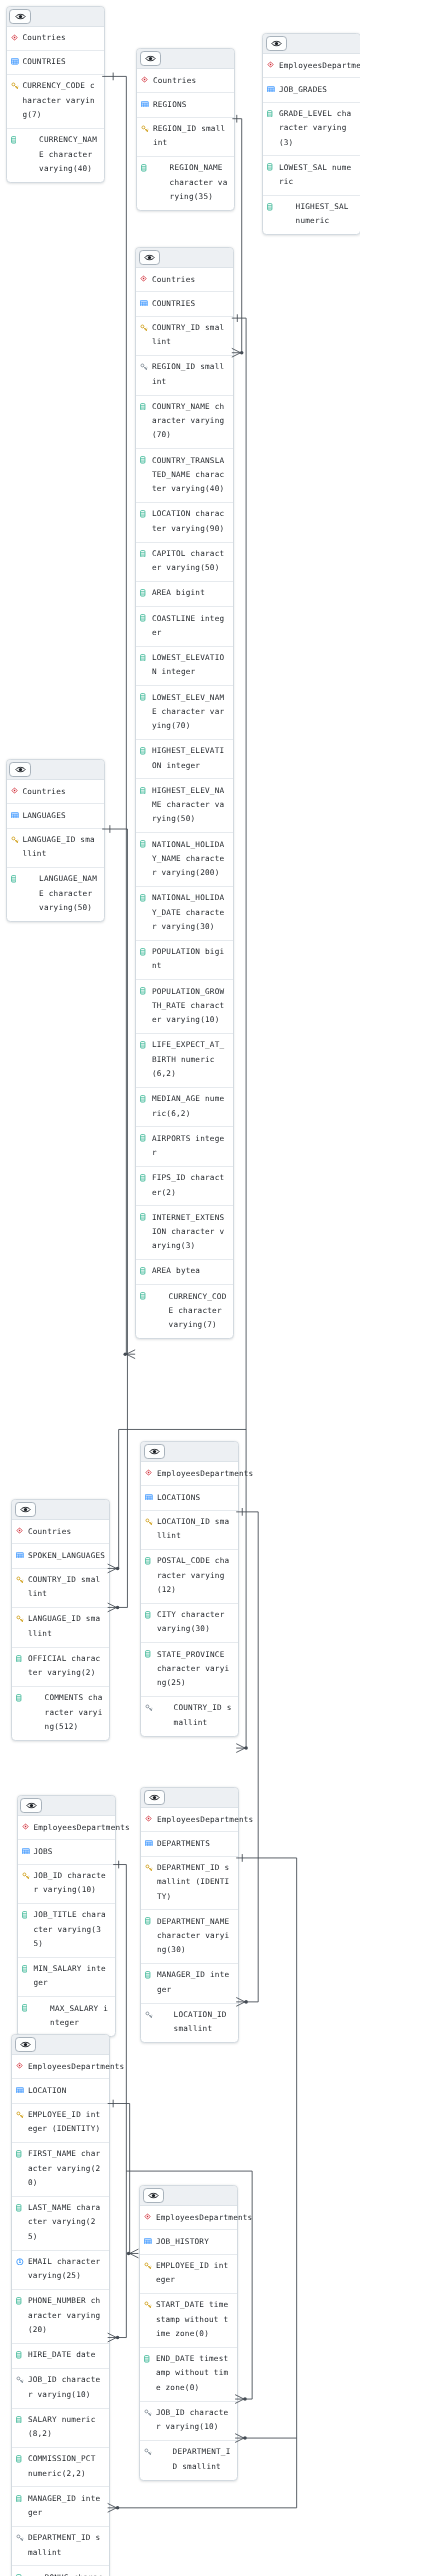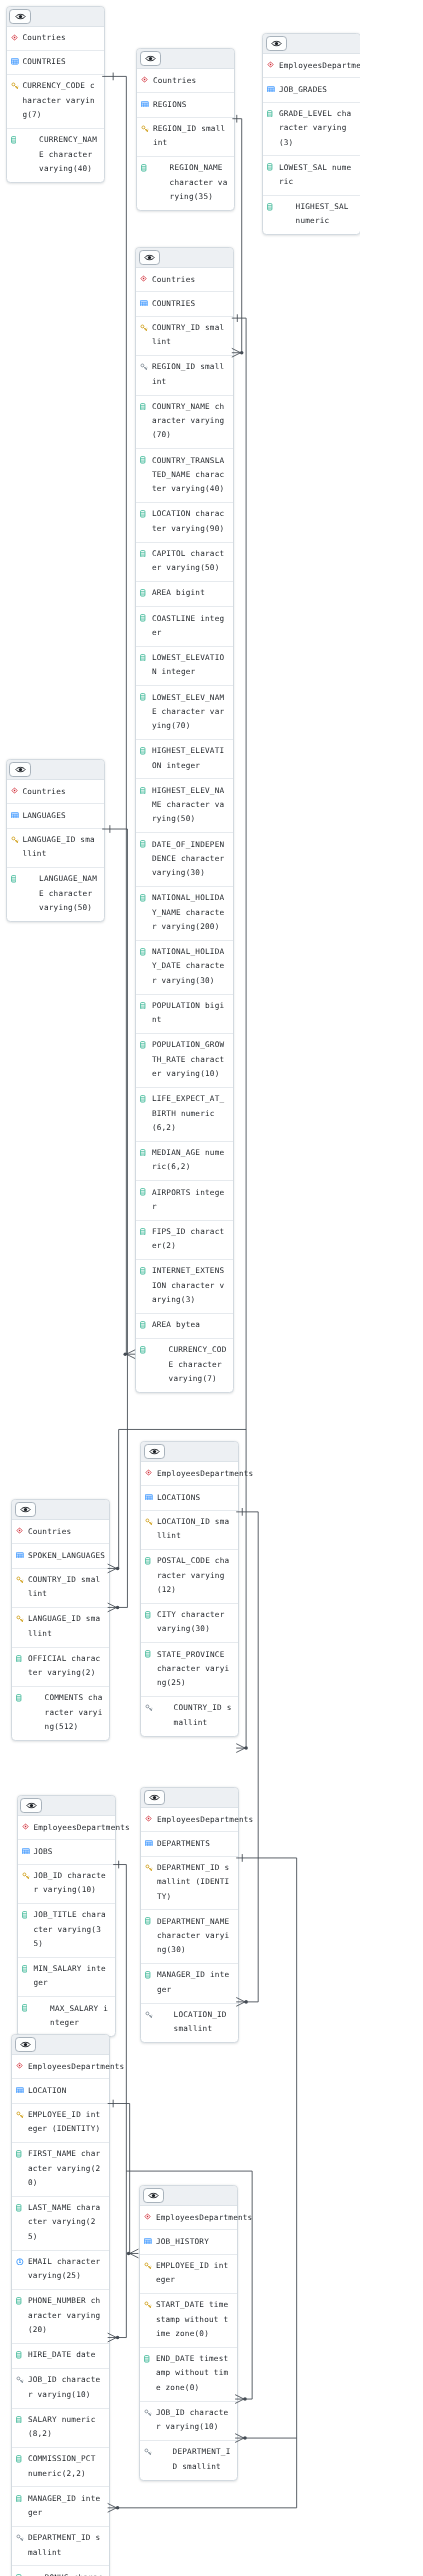--- a/index.html
+++ b/index.html
@@ -313,27 +313,20 @@
               <rect x="1" y="1" width="8" height="12" rx="2" fill="none" stroke="#2fb390" stroke-width="1.4"></rect>
               <path d="M1.4 4.5 H8.6 M1.4 7.5 H8.6 M1.4 10.5 H8.6" stroke="#2fb390" stroke-width="1.1"></path>
             </svg></span>
           <span class="txt"><span>HIGHEST_ELEV_NAME</span> <span>character varying(50)</span></span>
         </div>
         <div class="crow frow">
           <span class="ic"><svg width="5.5" height="7.7" viewBox="0 0 10 14">
               <rect x="1" y="1" width="8" height="12" rx="2" fill="none" stroke="#2fb390" stroke-width="1.4"></rect>
               <path d="M1.4 4.5 H8.6 M1.4 7.5 H8.6 M1.4 10.5 H8.6" stroke="#2fb390" stroke-width="1.1"></path>
             </svg></span>
-          <span class="txt"><span>DATE_OF_INDEPENDENCE</span> <span>character varying(30)</span></span>
-        </div>
-        <div class="crow frow">
-          <span class="ic"><svg width="5.5" height="7.7" viewBox="0 0 10 14">
-              <rect x="1" y="1" width="8" height="12" rx="2" fill="none" stroke="#2fb390" stroke-width="1.4"></rect>
-              <path d="M1.4 4.5 H8.6 M1.4 7.5 H8.6 M1.4 10.5 H8.6" stroke="#2fb390" stroke-width="1.1"></path>
-            </svg></span>
           <span class="txt"><span>NATIONAL_HOLIDAY_NAME</span> <span>character varying(200)</span></span>
         </div>
         <div class="crow frow">
           <span class="ic"><svg width="5.5" height="7.7" viewBox="0 0 10 14">
               <rect x="1" y="1" width="8" height="12" rx="2" fill="none" stroke="#2fb390" stroke-width="1.4"></rect>
               <path d="M1.4 4.5 H8.6 M1.4 7.5 H8.6 M1.4 10.5 H8.6" stroke="#2fb390" stroke-width="1.1"></path>
             </svg></span>
           <span class="txt"><span>NATIONAL_HOLIDAY_DATE</span> <span>character varying(30)</span></span>
         </div>
         <div class="crow frow">

